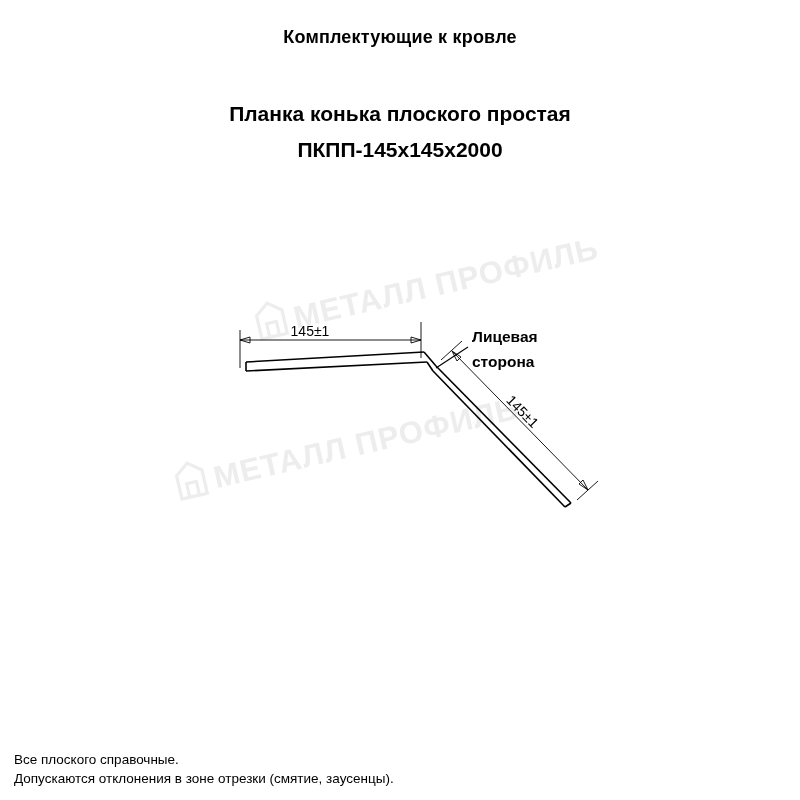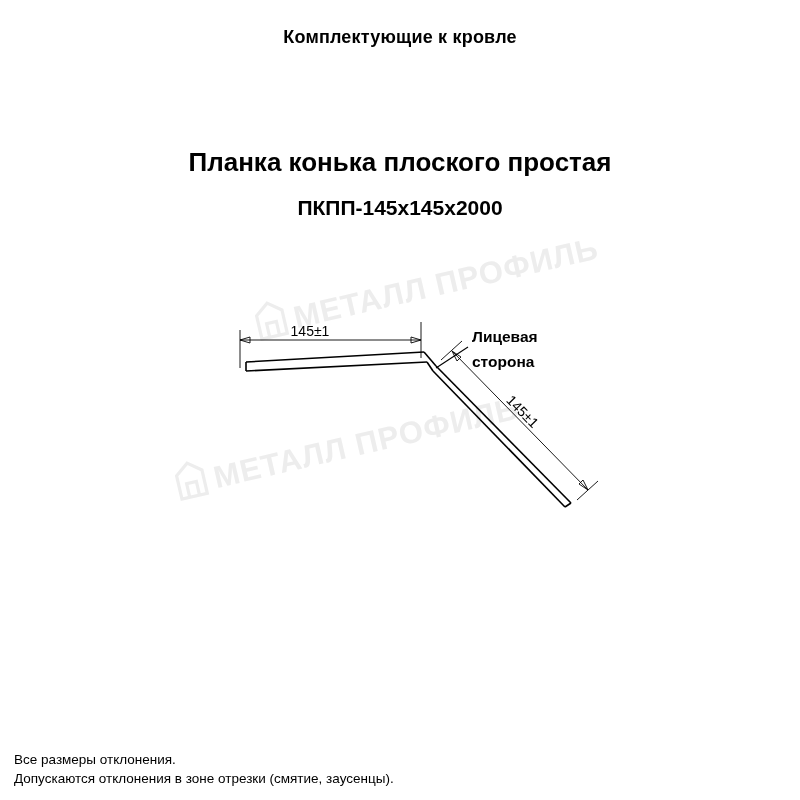--- a/index.html
+++ b/index.html
@@ -33,30 +33,29 @@
     line-height: 30px;
   }
   .subtitle-block {
     position: absolute;
     top: 100px;
     left: 0;
     width: 800px;
     text-align: center;
   }
   .product-name {
-    font-size: 26px;
+    font-size: 21px;
     font-weight: bold;
     line-height: 28px;
-    margin-top: 48px;
   }
   .product-code {
     font-size: 21px;
     font-weight: bold;
     line-height: 28px;
-    margin-top: 18px;
+    margin-top: 8px;
   }
   .drawing {
     position: absolute;
     top: 200px;
     left: 0;
     width: 800px;
     height: 360px;
   }
   .footer {
     position: absolute;
@@ -178,17 +177,17 @@
       <g>
         <path class="lead-line" d="M436,168 L468,147"></path>
         <text class="label-text" x="472" y="142">Лицевая</text>
         <text class="label-text" x="472" y="167">сторона</text>
       </g>
 
     </svg>
   </div>
 
   <div class="footer">
-    <div>Все размеры отклонения.</div>
+    <div>Все плоского справочные.</div>
     <div>Допускаются отклонения в зоне отрезки (смятие, заусенцы).</div>
   </div>
 
 </div>
 
 </body></html>

